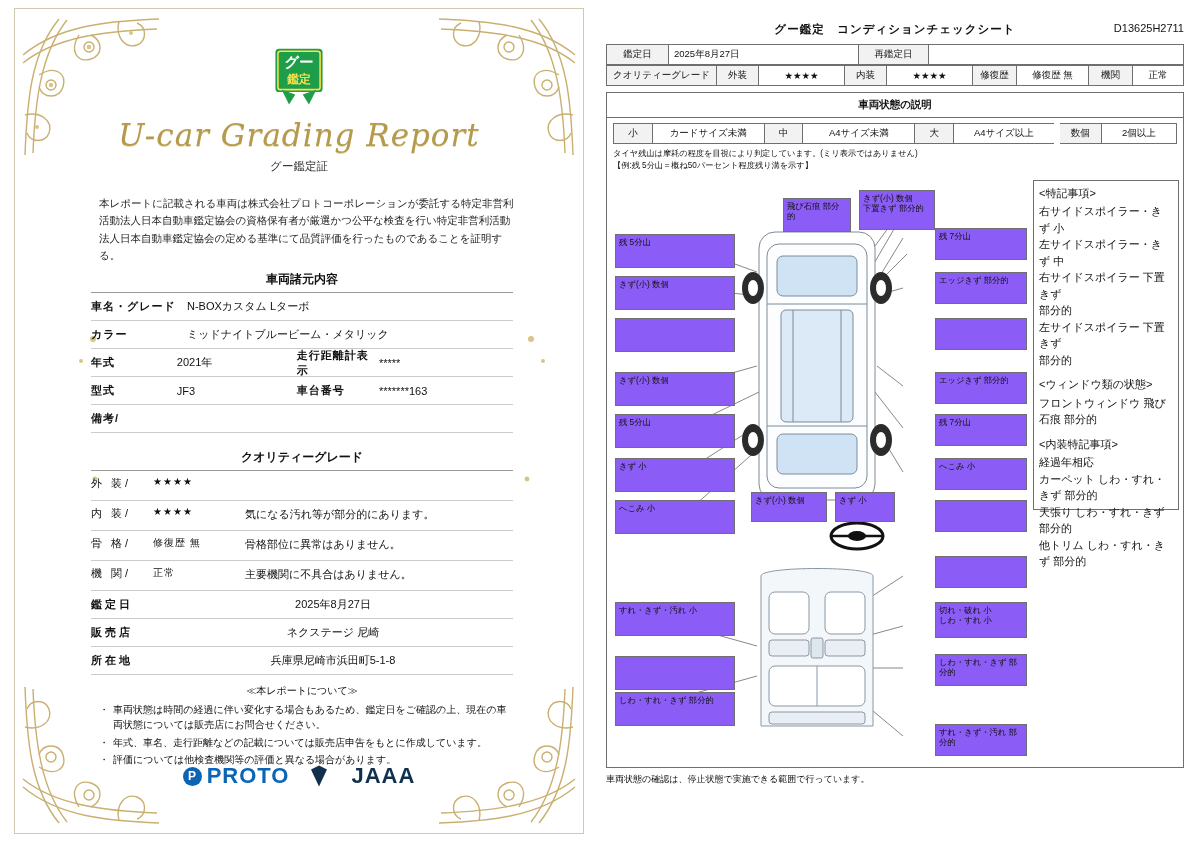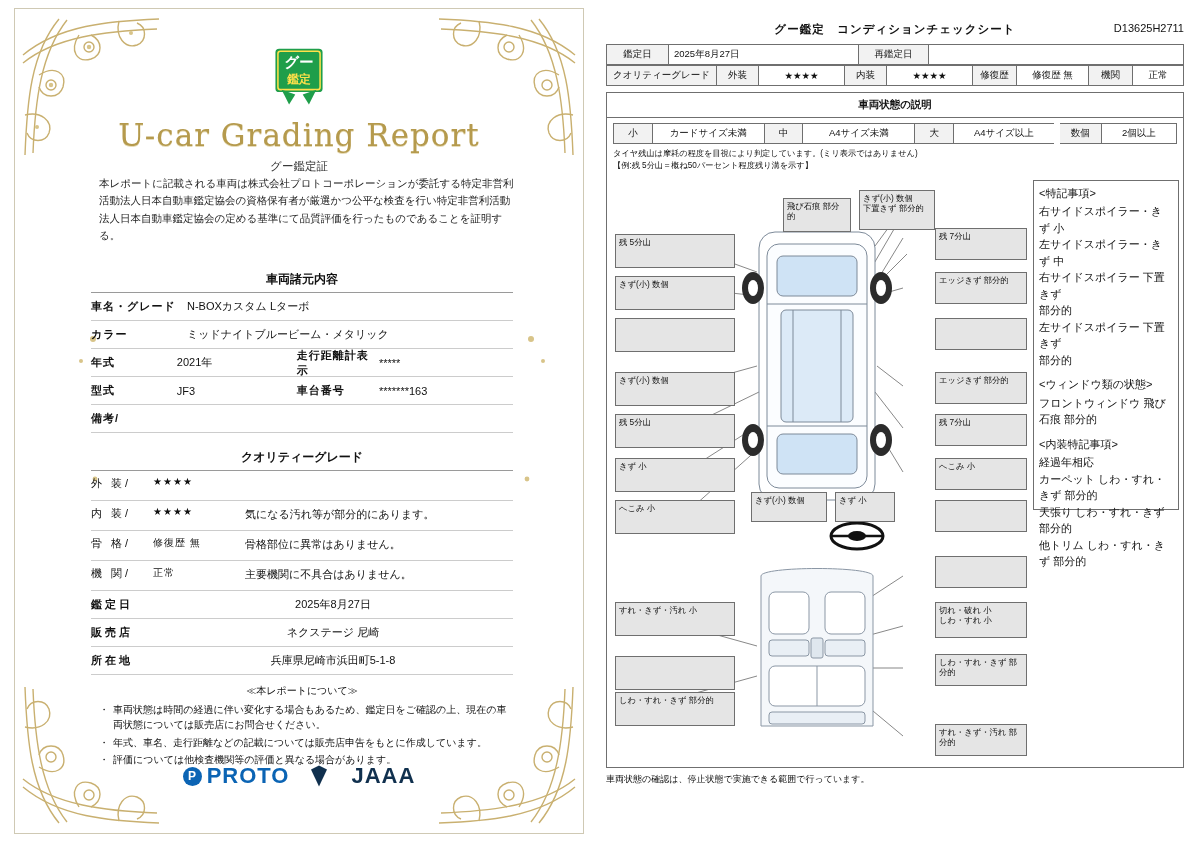--- a/index.html
+++ b/index.html
@@ -41,35 +41,36 @@
     position: absolute;
     left: 50%; top: 14px;
     transform: translateX(-50%);
     width: 62px; height: 62px;
   }
   .cert-title {
     position: absolute;
     top: 86px; left: 0; right: 0;
     text-align: center;
     font-family: "DejaVu Serif", serif;
+    font-style: italic;
     font-size: 31px;
     letter-spacing: 1px;
     color: #b59a4d;
     text-shadow: 0 1px 0 #e7dcb8;
   }
   .cert-subtitle {
     position: absolute;
     top: 128px; left: 0; right: 0;
     text-align: center;
     font-size: 11.5px;
     color: #333;
   }
   .cert-intro {
     position: absolute;
-    top: 144px; left: 58px; right: 38px;
+    top: 164px; left: 58px; right: 38px;
     font-size: 10.5px;
     line-height: 1.65;
     color: #222;
   }
   .sec-head {
     text-align: center;
     font-size: 12px;
     font-weight: bold;
     padding-bottom: 4px;
     border-bottom: 1px solid #9a9a9a;
@@ -167,21 +168,21 @@
   .diagram-area {
     position: relative;
     border: 1px solid #6f6f6f; border-top: none;
     height: 592px;
     background: #fff;
     overflow: hidden;
   }
   .cell {
     position: absolute;
     border: 1px solid #6f6f6f;
-    background: #e5e5e5;
+    background: #8b5cf6;
     font-size: 8.3px;
     padding: 2px 3px;
     line-height: 1.25;
   }
   .remarks {
     position: absolute;
     right: 4px; top: 4px;
     width: 146px; height: 330px;
     border: 1px solid #6f6f6f;
     padding: 4px 5px;

